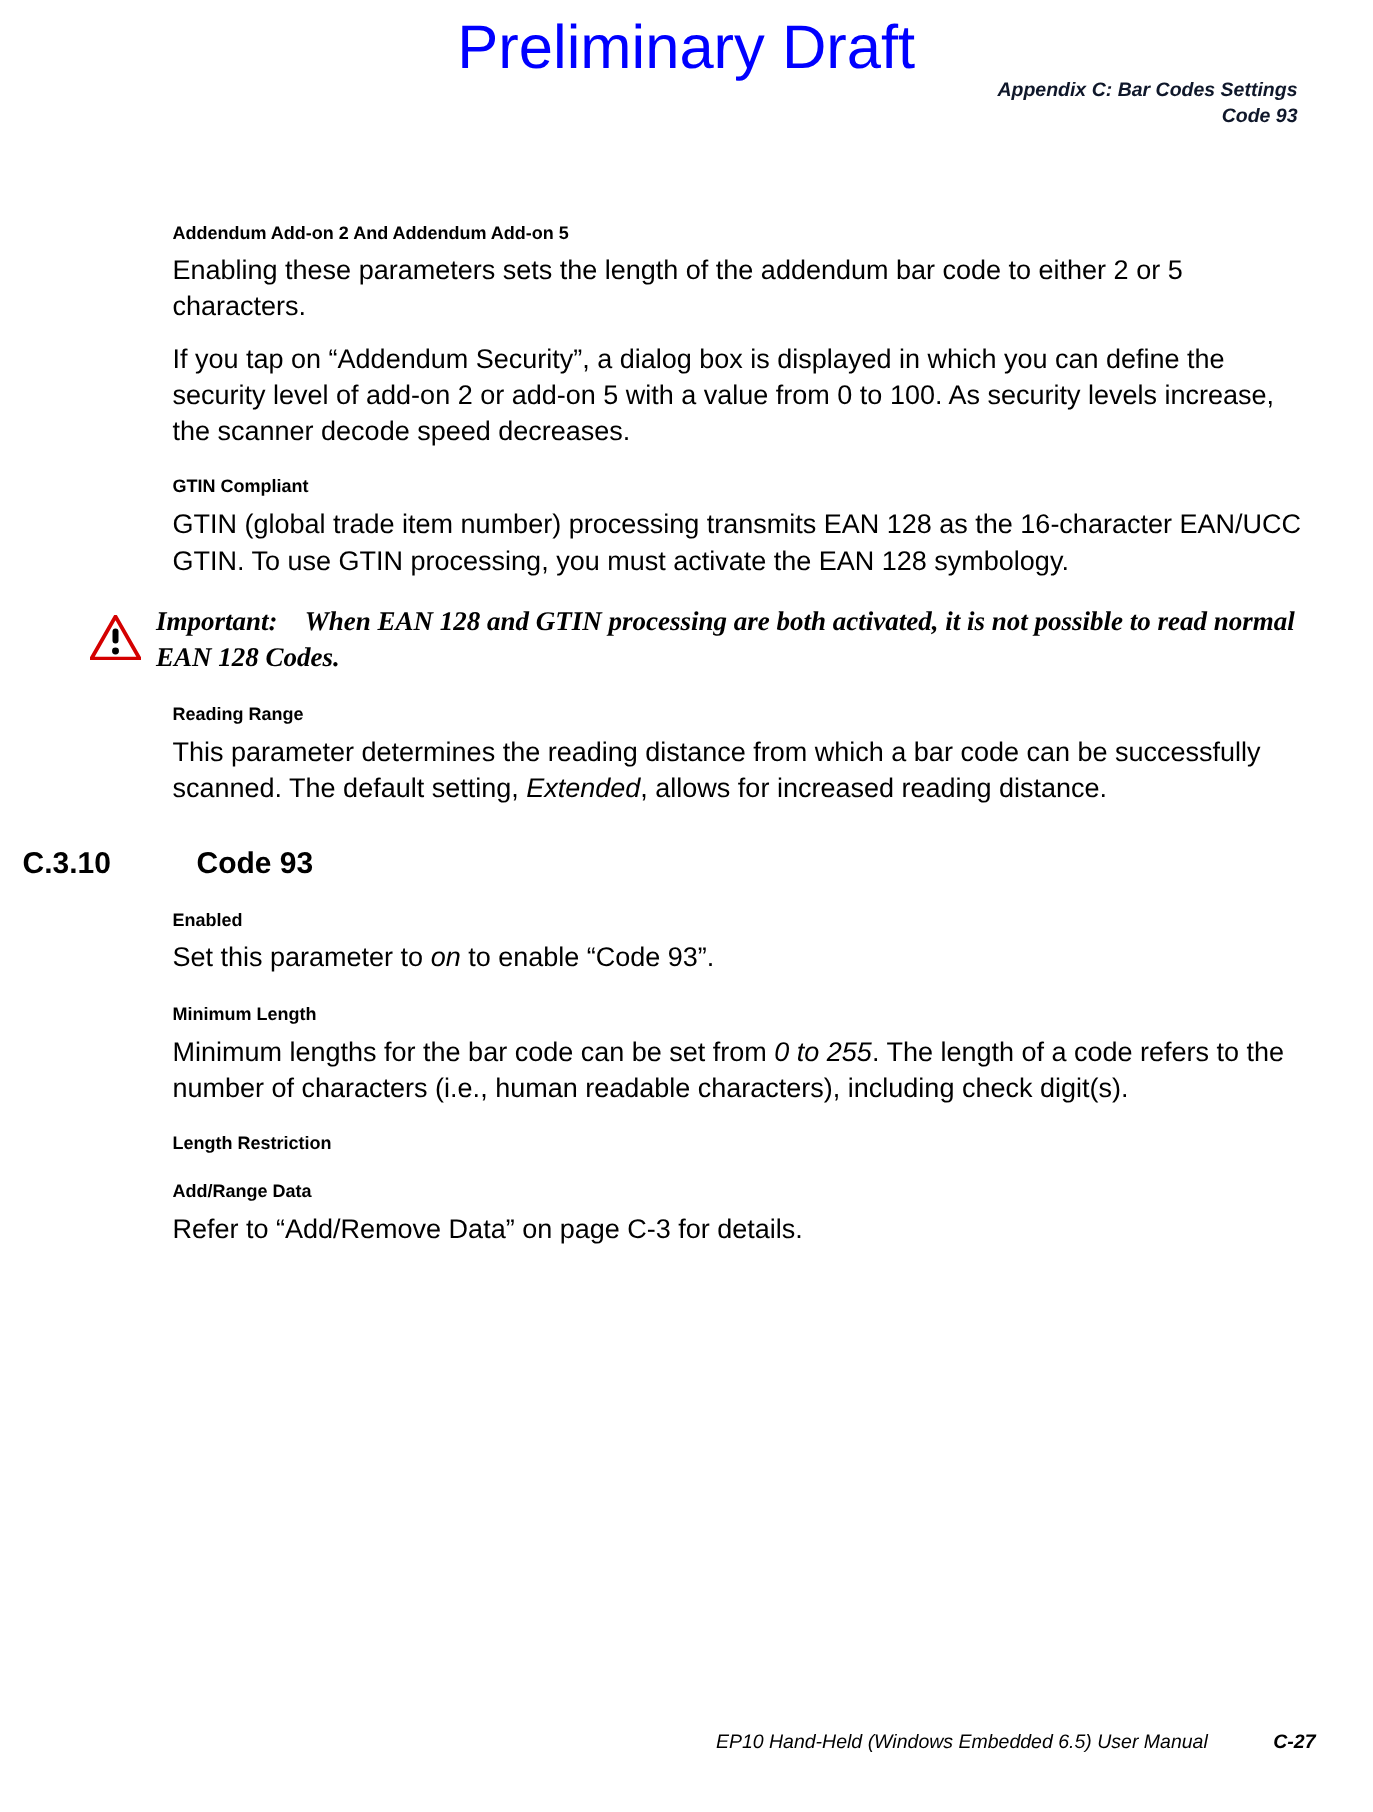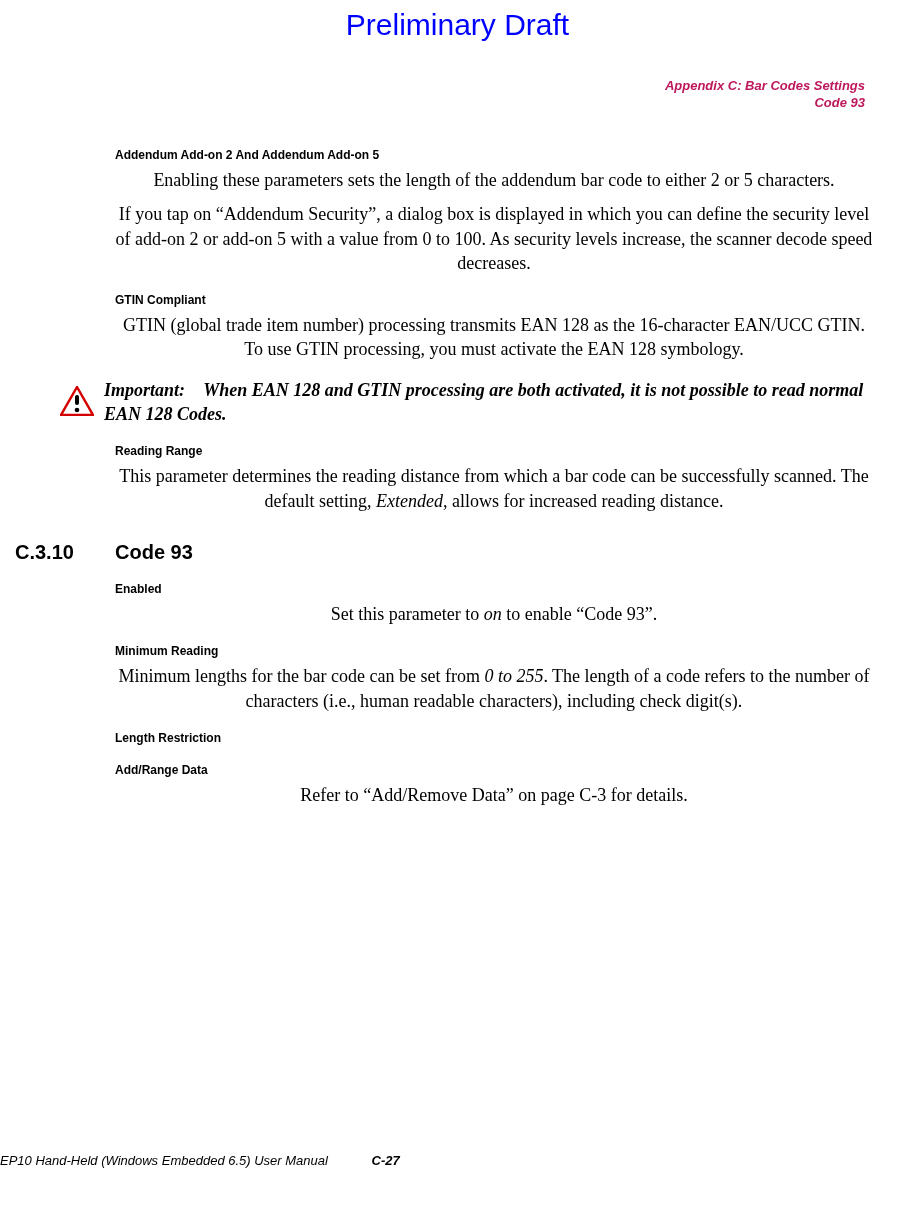--- a/index.html
+++ b/index.html
@@ -12,56 +12,55 @@
     color: #000;
     position: relative;
   }
   .banner {
     position: absolute;
     top: 8px;
     left: 0;
     width: 100%;
     text-align: center;
     font-family: Arial, Helvetica, sans-serif;
-    font-size: 30px;
+    font-size: 41px;
     color: #0000ff;
   }
   .header-right {
     position: absolute;
-    top: 78px;
+    top: 52px;
     right: 50px;
     text-align: right;
     font-family: Verdana, Arial, sans-serif;
     font-style: italic;
     font-weight: 600;
     font-size: 13px;
     line-height: 1.3;
-    color: #be185d;
+    color: #0f172a;
   }
   .content {
     position: absolute;
     top: 130px;
     left: 115px;
     width: 758px;
   }
   .content-inner {
     width: 758px;
   }
   .subhead {
     font-family: Verdana, Arial, sans-serif;
     font-weight: bold;
     font-size: 12px;
     margin: 18px 0 6px 0;
   }
   .body-text {
-    font-family: Liberation Serif, serif;
+    font-family: Liberation Sans, sans-serif;
     font-size: 18px;
     line-height: 1.35;
     margin: 0 0 10px 0;
-    text-align: center;
   }
   .body-text .italic { font-style: italic; }
   .note-row {
     display: flex;
     align-items: center;
     margin: 16px 0 16px -55px; 
     width: 810px;
   }
   .note-icon {
     flex: 0 0 auto;
@@ -79,41 +78,42 @@
     display: inline-block;
     min-width: 95px;
   }
   .note-body {
     display: inline;
   }
   .section-row {
     display: flex;
     align-items: flex-start;
     margin: 28px 0 8px -100px;
+    gap: 16px;
   }
   .section-num {
     font-family: Verdana, Arial, sans-serif;
     font-weight: bold;
     font-size: 20px;
     width: 100px;
   }
   .section-title {
     font-family: Verdana, Arial, sans-serif;
     font-weight: bold;
     font-size: 20px;
   }
   .footer {
     position: absolute;
     bottom: 40px;
     left: 0;
     width: 100%;
   }
   .footer-line {
-    text-align: left;
-    padding-right: 50px;
+    text-align: right;
+    padding-right: 38px;
     font-family: Verdana, Arial, sans-serif;
     font-style: italic;
     font-size: 13px;
   }
   .footer-line .pgnum {
     font-weight: bold;
     font-style: italic;
     margin-left: 40px;
   }
 </style>
@@ -160,21 +160,21 @@
     <div class="section-row">
       <div class="section-num">C.3.10</div>
       <div class="section-title">Code 93</div>
     </div>
 
     <div class="subhead">Enabled</div>
     <p class="body-text">
       <span>Set this parameter to </span><span class="italic">on</span><span> to enable “Code 93”.</span>
     </p>
 
-    <div class="subhead">Minimum Reading</div>
+    <div class="subhead">Minimum Length</div>
     <p class="body-text">
       <span>Minimum lengths for the bar code can be set from </span><span class="italic">0 to 255</span><span>. The length of a code refers to the number of characters (i.e., human readable characters), including check digit(s).</span>
     </p>
 
     <div class="subhead">Length Restriction</div>
 
     <div class="subhead">Add/Range Data</div>
     <p class="body-text">Refer to “Add/Remove Data” on page C-3 for details.</p>
 
   </div>

